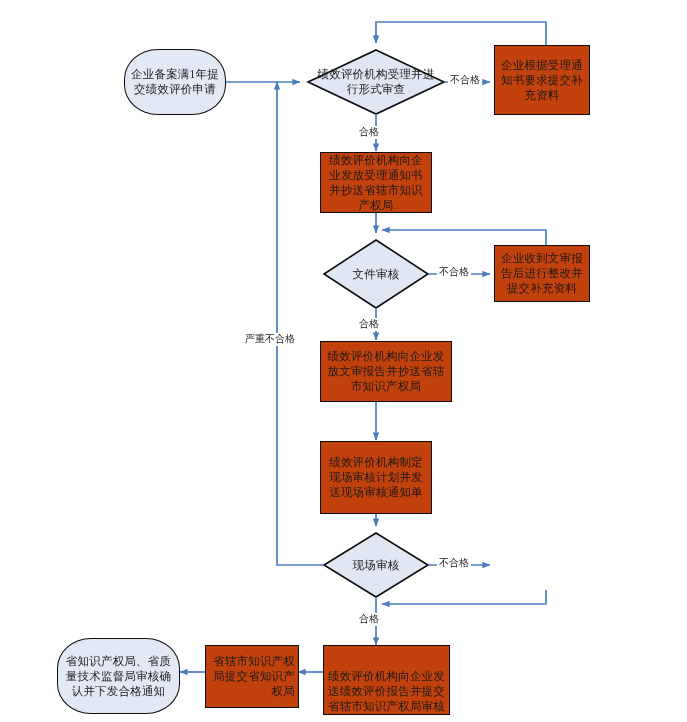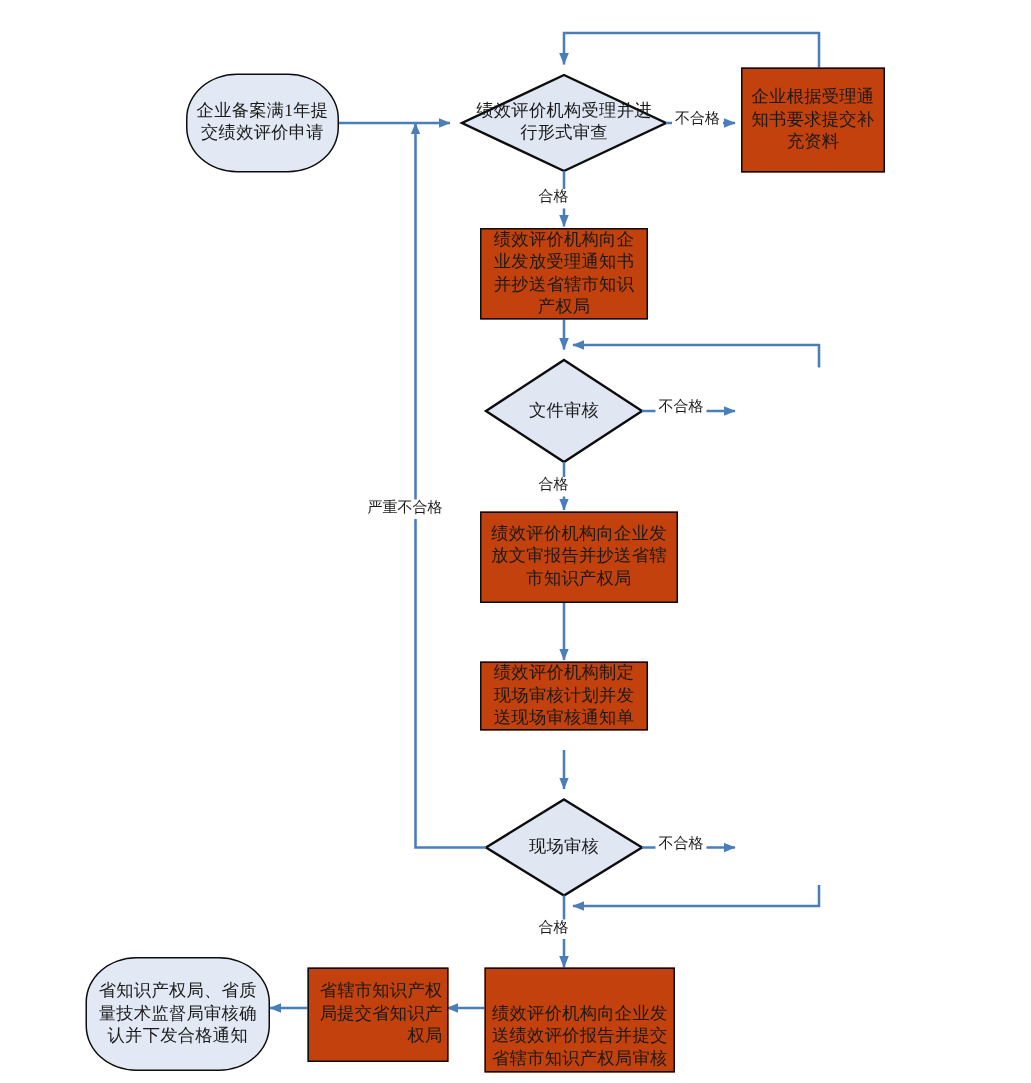--- a/index.html
+++ b/index.html
@@ -144,26 +144,29 @@
   </div>
 
   <div class="node process" style="left:320px; top:152px; width:112px; height:61px;">
     <span class="node-text">绩效评价机构向企业发放受理通知书并抄送省辖市知识产权局</span>
   </div>
 
   <div class="node decision" style="left:336px; top:262px; width:80px; height:24px;">
     <span class="node-text">文件审核</span>
   </div>
 
+  <div class="node process" style="left:494px; top:245px; width:96px; height:57px;">
+    <span class="node-text">企业收到文审报告后进行整改并提交补充资料</span>
+  </div>
 
   <div class="node process" style="left:320px; top:341px; width:132px; height:61px;">
     <span class="node-text">绩效评价机构向企业发放文审报告并抄送省辖市知识产权局</span>
   </div>
 
-  <div class="node process" style="left:320px; top:441px; width:112px; height:46px;justify-content:flex-end;">
+  <div class="node process" style="left:320px; top:441px; width:112px; height:73px;justify-content:flex-end;">
     <span class="node-text">绩效评价机构制定现场审核计划并发送现场审核通知单</span>
   </div>
 
   <div class="node decision" style="left:336px; top:553px; width:80px; height:24px;">
     <span class="node-text">现场审核</span>
   </div>
 
 
   <div class="node process" style="left:323px; top:645px; width:127px; height:70px;align-items:flex-end;">
     <span class="node-text">绩效评价机构向企业发送绩效评价报告并提交省辖市知识产权局审核</span>

